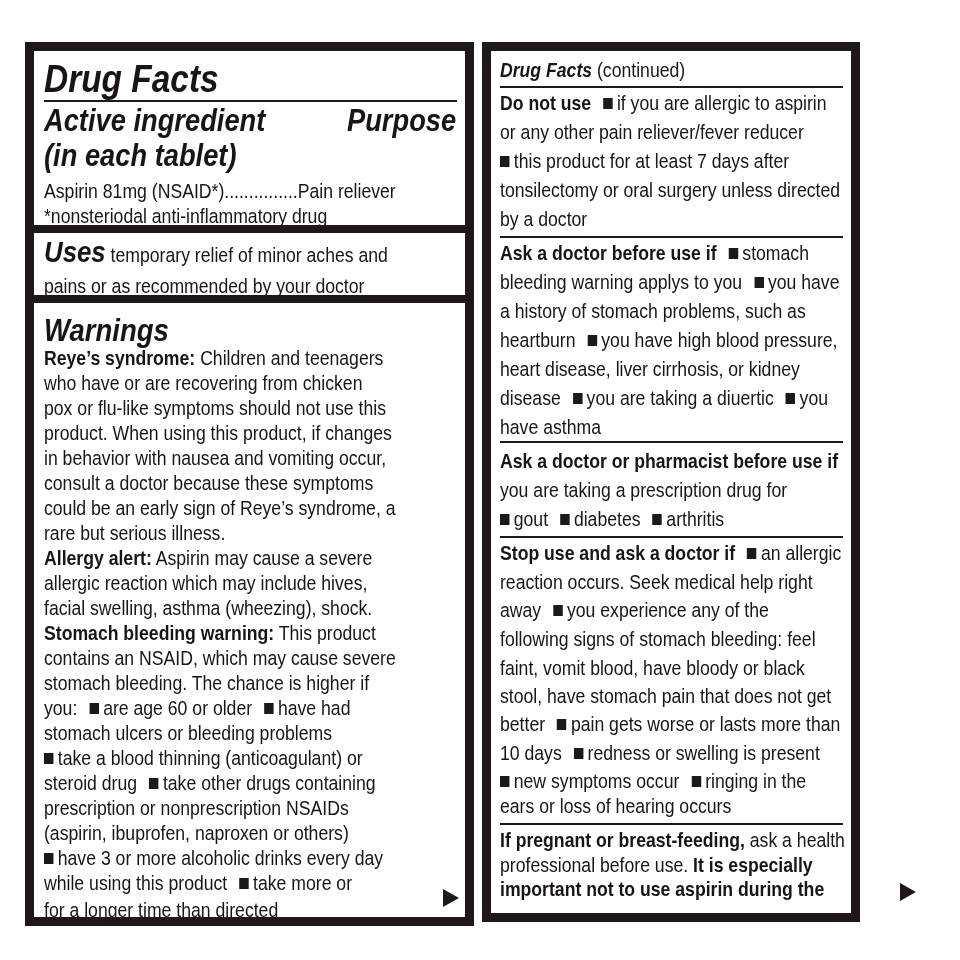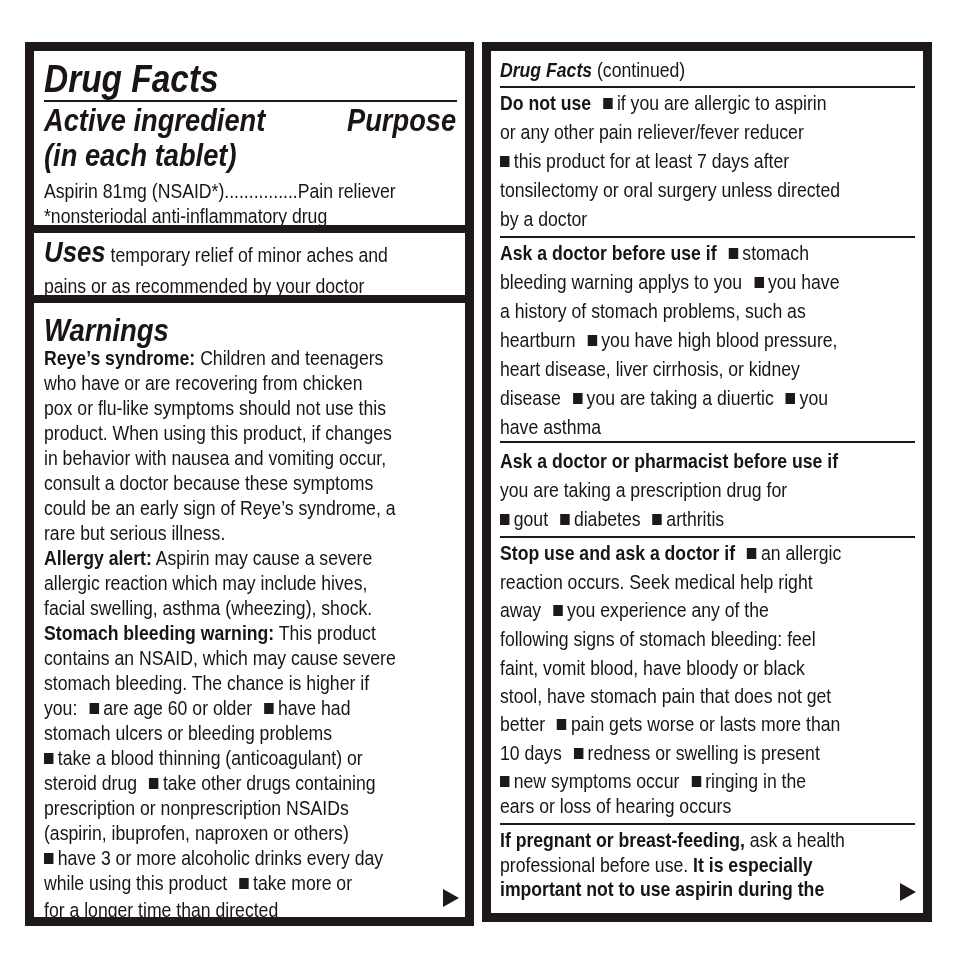--- a/index.html
+++ b/index.html
@@ -1,20 +1,20 @@
 <!DOCTYPE html>
 <html><head>
 <meta charset="utf-8">
 <style>
   html, body { margin:0; padding:0; background:#ffffff; }
   body { width:960px; height:960px; position:relative; overflow:hidden;
          font-family:"Liberation Sans", "DejaVu Sans", sans-serif; color:#1a1414; }
   .panel { position:absolute; border:9px solid #1f1818; background:#fff; box-sizing:border-box; }
   #left { left:25px; top:42px; width:449px; height:884px; }
-  #right { left:482px; top:42px; width:450px; height:880px; }
+  #right { left:482px; top:42px; width:378px; height:880px; }
   .bar { position:absolute; left:0; right:0; height:8px; background:#1f1818; }
   .rule { position:absolute; height:2px; background:#1f1818; }
   .line { position:absolute; white-space:nowrap; font-size:20.5px; line-height:24px;
           transform-origin:left top; transform:scaleX(0.86); }
   .b { font-weight:bold; }
   .bi { font-weight:bold; font-style:italic; }
   .h1 { font-size:38px; line-height:40px; transform:scaleX(0.88); }
   .h2 { font-size:31px; line-height:34px; transform:scaleX(0.88); }
   .h3 { font-size:32px; line-height:34px; transform:scaleX(0.86); }
   .sq { display:inline-block; width:11px; height:11px; background:#1f1818;

